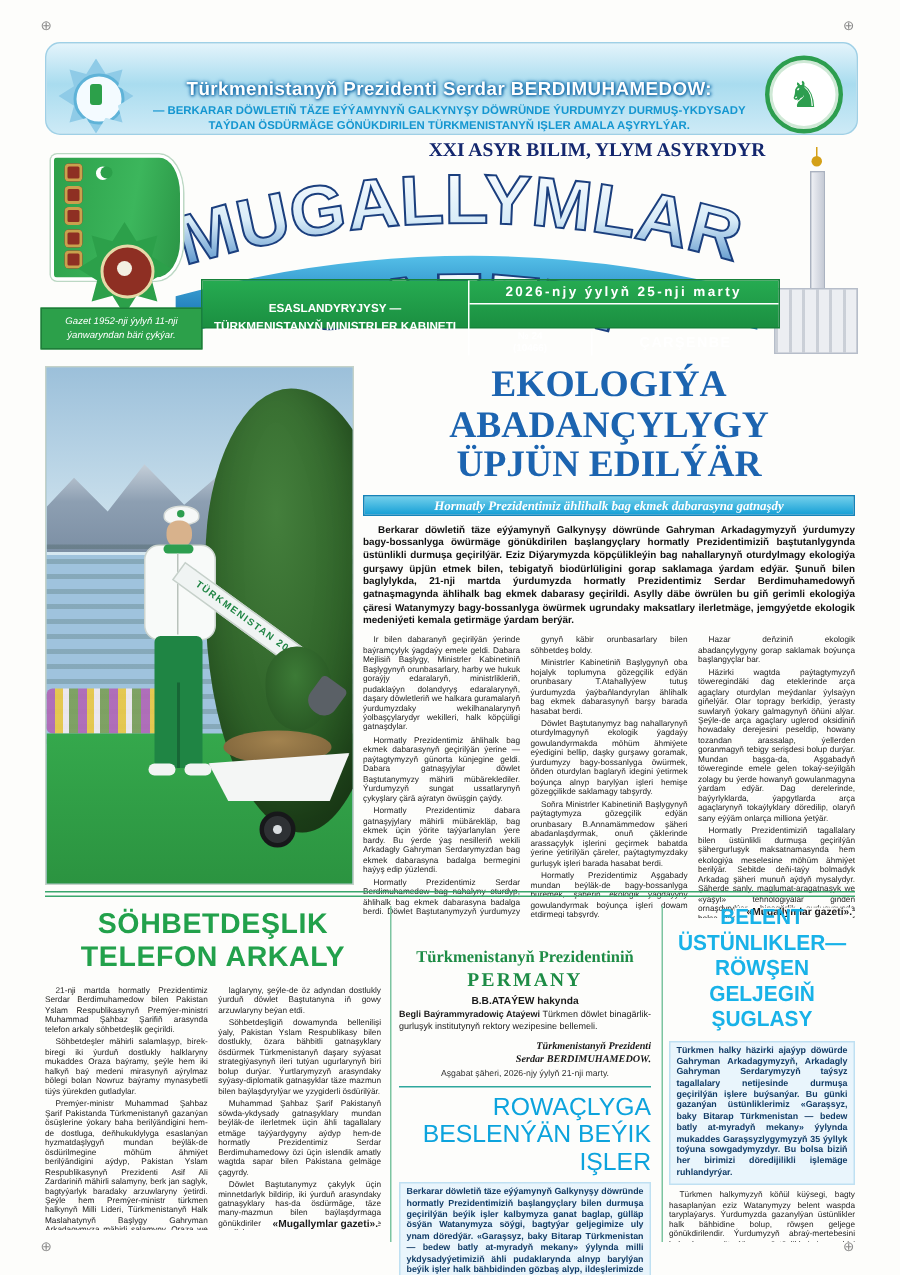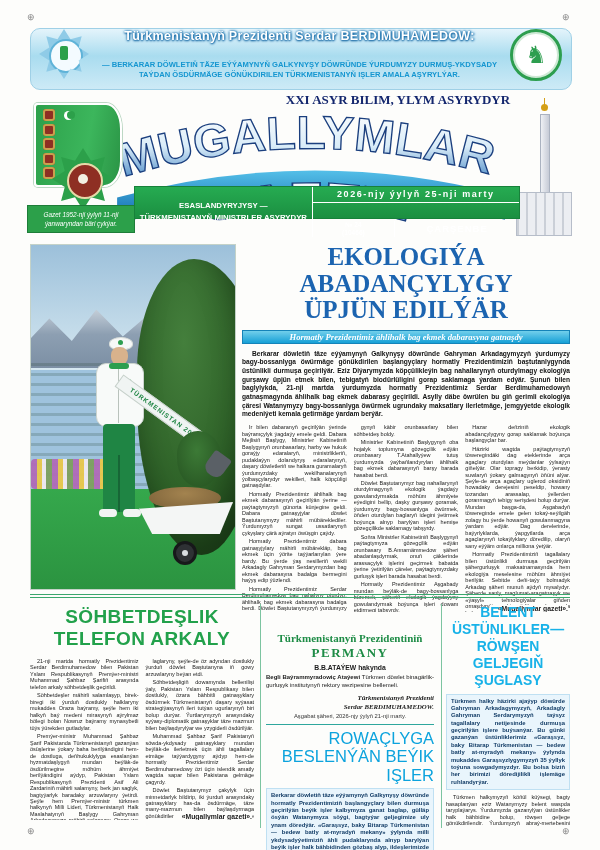--- a/index.html
+++ b/index.html
@@ -3,31 +3,31 @@
 <meta charset="utf-8">
 <style>
   html,body{margin:0;padding:0;background:#ffffff;}
   #page{position:relative;width:600px;height:850px;background:#fdfdfb;overflow:hidden;
         font-family:"Liberation Sans",sans-serif;color:#1a1a1a;}
   .cropmark{position:absolute;font-size:9px;color:#8a8a8a;}
 
   
   .banner{position:absolute;left:30px;top:28px;width:540px;height:60px;border-radius:10px;
           background:linear-gradient(180deg,#e4f4fb 0%,#a9dcef 45%,#cdeaf6 100%);
-          border:1px solid #9fd0e6;display:flex;align-items:flex-start;}
+          border:1px solid #9fd0e6;display:flex;align-items:flex-end;}
   .banner-star{width:50px;height:50px;margin-left:8px;flex:0 0 auto;position:relative;
           background:#8fcbe7;
           clip-path:polygon(50% 0%,62.94% 20.61%,85.36% 14.64%,79.39% 37.06%,100% 50%,79.39% 62.94%,85.36% 85.36%,62.94% 79.39%,50% 100%,37.06% 79.39%,14.64% 85.36%,20.61% 62.94%,0% 50%,20.61% 37.06%,14.64% 14.64%,37.06% 20.61%);}
   .banner-star .inner{position:absolute;left:10px;top:10px;width:30px;height:30px;border-radius:50%;
           background:#f4fbff;border:2px solid #5fb3d8;}
   .banner-star .flagdot{position:absolute;left:21px;top:17px;width:8px;height:14px;background:#2ca04a;border-radius:2px;}
   .banner-center{flex:1;text-align:center;line-height:1.2;padding:0 4px;}
   .banner-title{font-size:12.5px;font-weight:bold;color:#ffffff;
           text-shadow:0 1px 2px #1565a0,0 0 3px #1d77b4,1px 0 2px #1d77b4;letter-spacing:.3px;}
-  .banner-quote{font-size:7.6px;font-weight:bold;color:#1596d0;line-height:1.3;margin-top:16px;}
+  .banner-quote{font-size:7.6px;font-weight:bold;color:#1596d0;line-height:1.3;margin-top:2px;}
   .banner-logo{width:46px;height:46px;margin-right:9px;flex:0 0 auto;border-radius:50%;background:#ffffff;
           border:3px solid #2d9e4f;box-shadow:inset 0 0 0 2px #cfe9d6;
           display:flex;align-items:center;justify-content:center;font-size:24px;color:#2d9e4f;}
 
   
   .slogan{position:absolute;left:268px;top:92px;width:260px;text-align:center;
           font-family:"Liberation Serif",serif;font-weight:bold;font-size:13px;color:#14276e;}
   .masthead-svg{position:absolute;left:112px;top:100px;width:398px;height:134px;}
 
   .flag{position:absolute;left:34px;top:103px;width:84px;height:80px;
@@ -226,21 +226,21 @@
   <div class="monument">
     <div class="needle"></div>
       <div class="gold"></div>
       <div class="spire"></div>
       <div class="base"></div>
   </div>
 
   <div class="infobar">
     <div class="founder">
       <div>ESASLANDYRYJYSY —</div>
-      <div>TÜRKMENISTANYŇ MINISTRLER ASYRYDYR</div>
+      <div>TÜRKMENISTANYŇ MINISTRLER KABINETI</div>
     </div>
     <div class="right">
       <div class="date">2026-njy ýylyň 25-nji marty</div>
       <div class="sub">
         <div class="issue">
           <div>№ 24</div>
           <div>(10466)</div>
         </div>
         <div class="weekday">ÇARŞENBE</div>
       </div>

